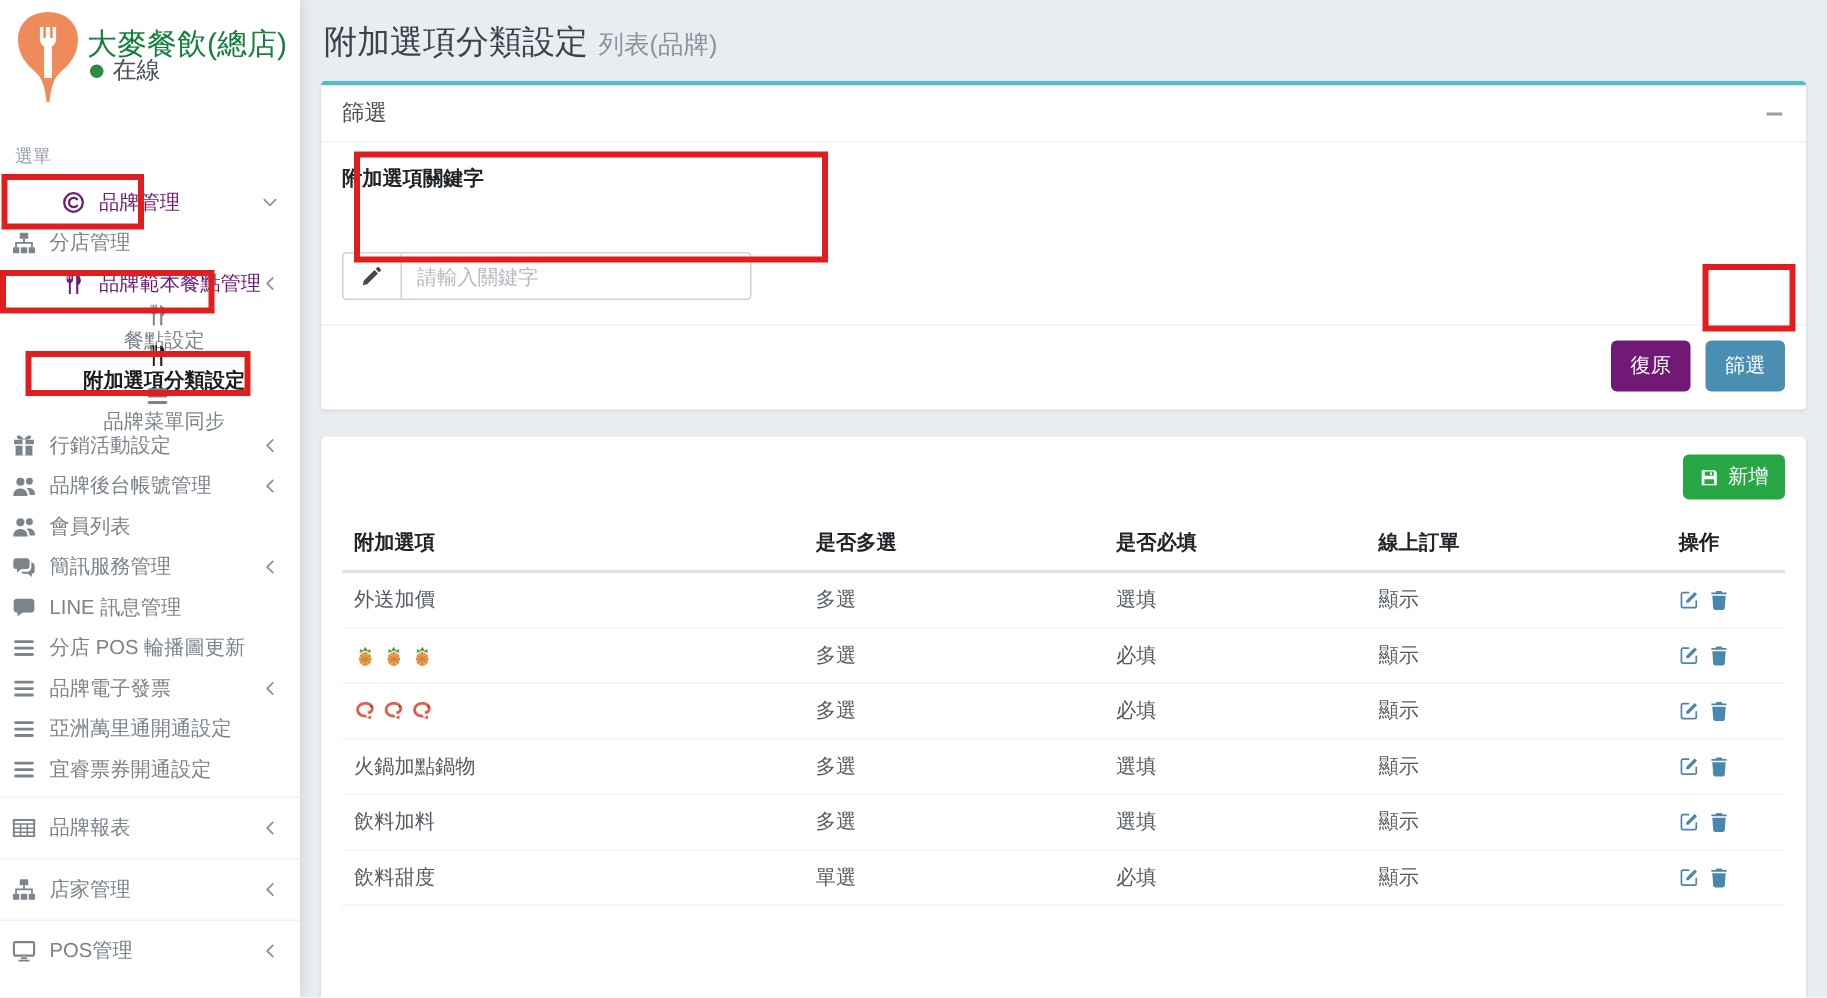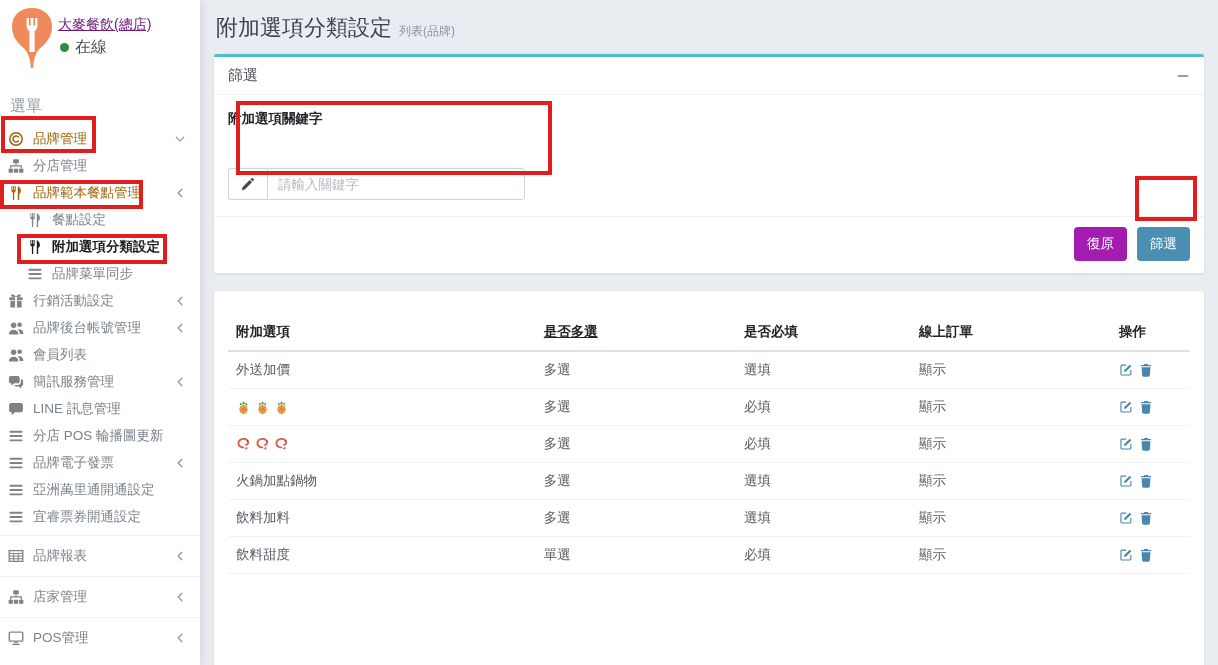--- a/index.html
+++ b/index.html
@@ -13,75 +13,75 @@
   }
   svg { display:block; }
 
   
   .sidebar {
     position: absolute; left:0; top:0; width:200px; height:665px;
     background:#fff; box-shadow: 0 0 10px rgba(0,0,0,.14); z-index:2;
   }
   .brand { position:relative; height:88px; }
   .brand-logo { position:absolute; left:10px; top:7px; width:44px; height:66px; }
-  .brand-name { position:absolute; left:58px; top:16px; font-size:14px; color:#701a75; white-space:nowrap;text-decoration:underline; }
+  .brand-name { position:absolute; left:58px; top:16px; font-size:20px; color:#15803d; white-space:nowrap; }
   .brand-status { position:absolute; left:60px; top:37px; display:flex; align-items:center; gap:6px; font-size:16px; color:#495057; }
   .status-dot { width:9px; height:9px; border-radius:50%; background:#2f8a43; }
-  .menu-label { padding:8px 10px 8px; font-size:16px; color:#98a0a8; }
+  .menu-label { padding:8px 10px 8px; font-size:12px; color:#98a0a8; }
   .nav-item {
     display:flex; align-items:center; height:27px; padding:0 8px;
     color:#7b838b; font-size:13.5px; cursor:pointer; white-space:nowrap;
   }
   .nav-item .nav-icon { width:16px; height:16px; flex:0 0 16px; margin-right:9px; }
   .nav-item .nav-icon svg { width:16px; height:16px; }
-  .nav-item.indent { padding-left:27px; }
-  .nav-item.dark { color:#a16207; }
+  .nav-item.indent { padding-left:27px;flex-direction:column; }
+  .nav-item.dark { color:#701a75;margin-left:33px; }
   .nav-item.active { color:#1b1e21; font-weight:bold; }
   .nav-item.section { height:30px; margin-top:11px; position:relative; }
   .nav-item.section::before { content:""; position:absolute; top:-6px; left:0; right:0; height:1px; background:#f1f1f3; }
   .nav-chevron { margin-left:auto; margin-right:6px; width:12px; height:12px; color:#8d949b; }
   .nav-chevron svg { width:12px; height:12px; }
 
   
   .main { position:absolute; left:200px; top:0; width:1018px; height:665px; }
   .page-header { padding:13px 16px 11px; }
   .page-title { display:inline; font-size:22px; font-weight:400; color:#3c434a; }
-  .page-subtitle { font-size:12px; color:#8b939b; margin-left:7px; }
+  .page-subtitle { font-size:17px; color:#8b939b; margin-left:7px; }
 
   .card { margin:0 14px; background:#fff; border-radius:3px; box-shadow:0 1px 3px rgba(0,0,0,.10); }
   .filter-card { border-top:3px solid #52bcca; }
   .card-header { display:flex; align-items:center; padding:9px 14px; border-bottom:1px solid #eef0f3; font-size:15px; color:#4a5057; }
   .collapse-btn { margin-left:auto; color:#9aa0a6; width:14px; height:14px; cursor:pointer; }
   .collapse-btn svg { width:14px; height:14px; }
   .card-body { padding:15px 14px 16px; }
   .field-label { font-size:13.5px; font-weight:bold; color:#212529; margin-bottom:8px; }
-  .input-group { display:flex; width:297px; height:32px;margin-top:40px; }
+  .input-group { display:flex; width:273px; height:32px;margin-top:40px; }
   .input-addon {
     width:39px; border:1px solid #ced4da; border-right:0; border-radius:3px 0 0 3px;
     display:flex; align-items:center; justify-content:center; color:#43484d; background:#fff;
   }
   .input-addon svg { width:14px; height:14px; }
   .keyword-input {
     flex:1; border:1px solid #ced4da; border-radius:0 3px 3px 0;
     padding:0 10px; font-size:13.5px; color:#495057; outline:none; font-family:inherit;
   }
   .keyword-input::placeholder { color:#b4bac0; }
   .card-footer { border-top:1px solid #eef0f3; padding:10px 14px 12px; display:flex; justify-content:flex-end; gap:10px; }
   .btn { border:none; border-radius:4px; font-size:13.5px; padding:8px 13px; color:#fff; cursor:pointer; font-family:inherit; }
-  .btn-reset { background:#a21caf; }
+  .btn-reset { background:#701a75; }
   .btn-filter { background:#4a8fb2; }
 
   .table-card { margin-top:18px; padding:12px 14px; height:440px; }
   .add-btn-row { display:flex; justify-content:flex-end; }
   .btn-add { background:#28a745; display:flex; align-items:center; gap:6px; padding:6px 11px; }
   .btn-add svg { width:13px; height:13px; }
   table { width:100%; border-collapse:collapse; margin-top:10px; font-size:13.5px; table-layout:fixed; }
   th { text-align:left; color:#212529; font-weight:bold; padding:10px 8px 9px; border-bottom:2px solid #dee2e6; }
   td { color:#545b62; padding:9px 8px; border-bottom:1px solid #f1f2f4; height:33px; }
-  th:nth-child(1){ width:32%; } th:nth-child(2){ width:20.8%;text-decoration:underline; }
+  th:nth-child(1){ width:32%; } th:nth-child(2){ width:20.8%; }
   th:nth-child(3){ width:18.2%; } th:nth-child(4){ width:20.8%; } th:nth-child(5){ width:8.2%; }
   .emoji-cell { display:flex; gap:4px; }
   .emoji-cell svg { width:15px; height:15px; }
   .op-icons { display:flex; gap:6px; color:#4987ae; }
   .op-icons .op { width:14px; height:14px; cursor:pointer; }
   .op-icons svg { width:14px; height:14px; }
 
   
   .annotation { position:absolute; border:4px solid #e01e1e; pointer-events:none; z-index:10; }
   .ann-1 { left:1px;    top:116px; width:95px;  height:37px; }
@@ -360,20 +360,30 @@
         </div>
       </div>
     </div>
     <div class="card-footer">
       <button class="btn btn-reset">復原</button>
       <button class="btn btn-filter">篩選</button>
     </div>
   </section>
 
   <section class="card table-card">
+    <div class="add-btn-row">
+      <button class="btn btn-add">
+        <span>
+            <svg viewBox="0 0 16 16" fill="currentColor">
+              <path fill-rule="evenodd" d="M1.8 1.8h10.8l1.6 1.6v10.8H1.8zM4.3 2.9v3.4h7.4V2.9zm4.5.5h1.5v2.4H8.8zM4 9.2h8v4H4z"></path>
+            </svg>
+          </span>
+        <span>新增</span>
+      </button>
+    </div>
     <table>
       <thead>
           <tr id="thead-row">
             <th>附加選項</th>
             <th>是否多選</th>
             <th>是否必填</th>
             <th>線上訂單</th>
             <th>操作</th>
           </tr>
         </thead>

